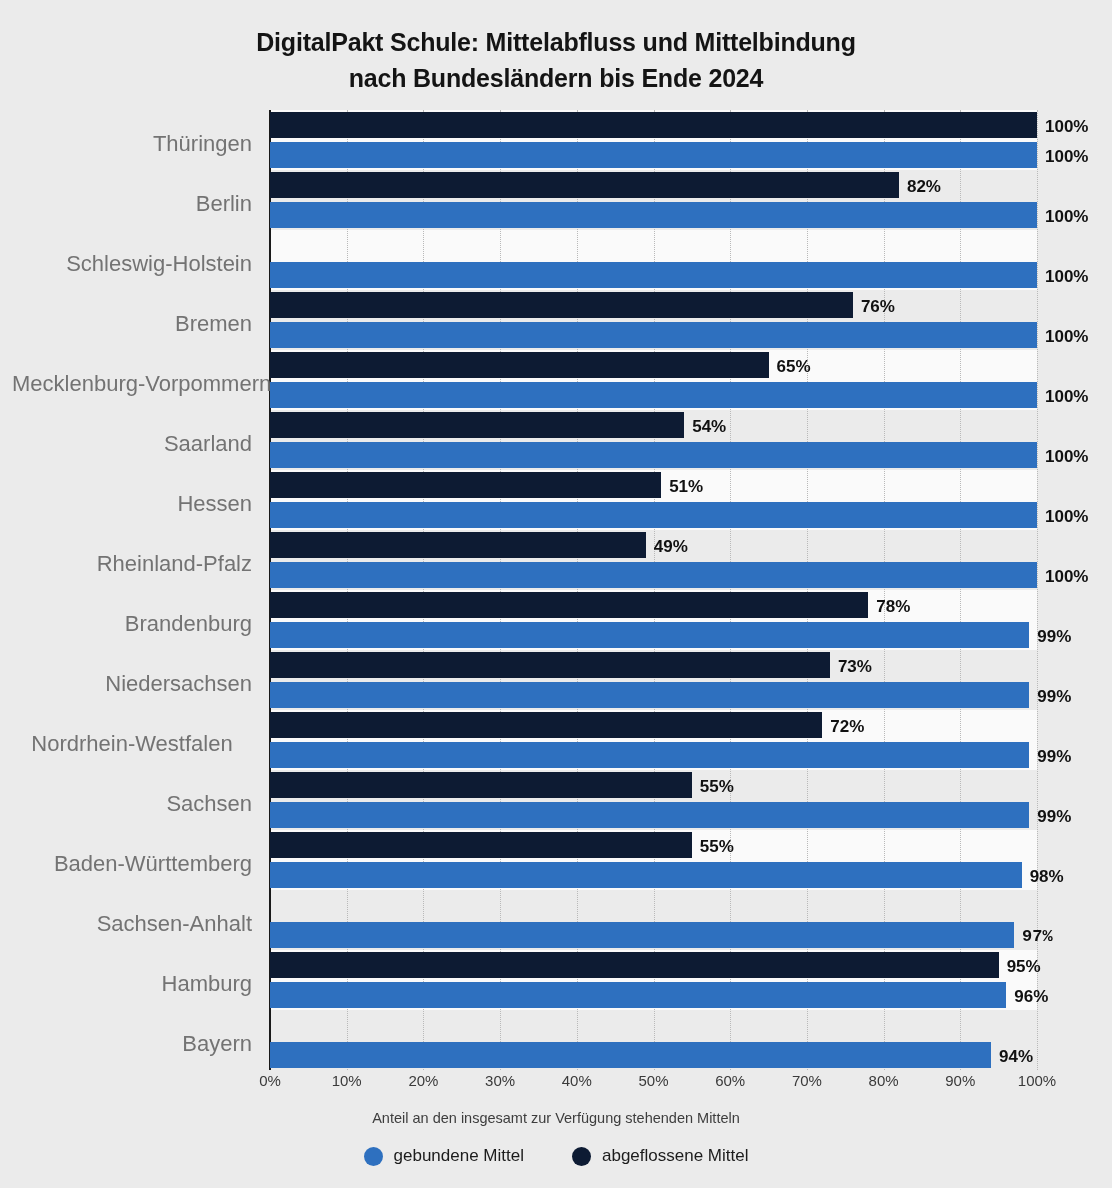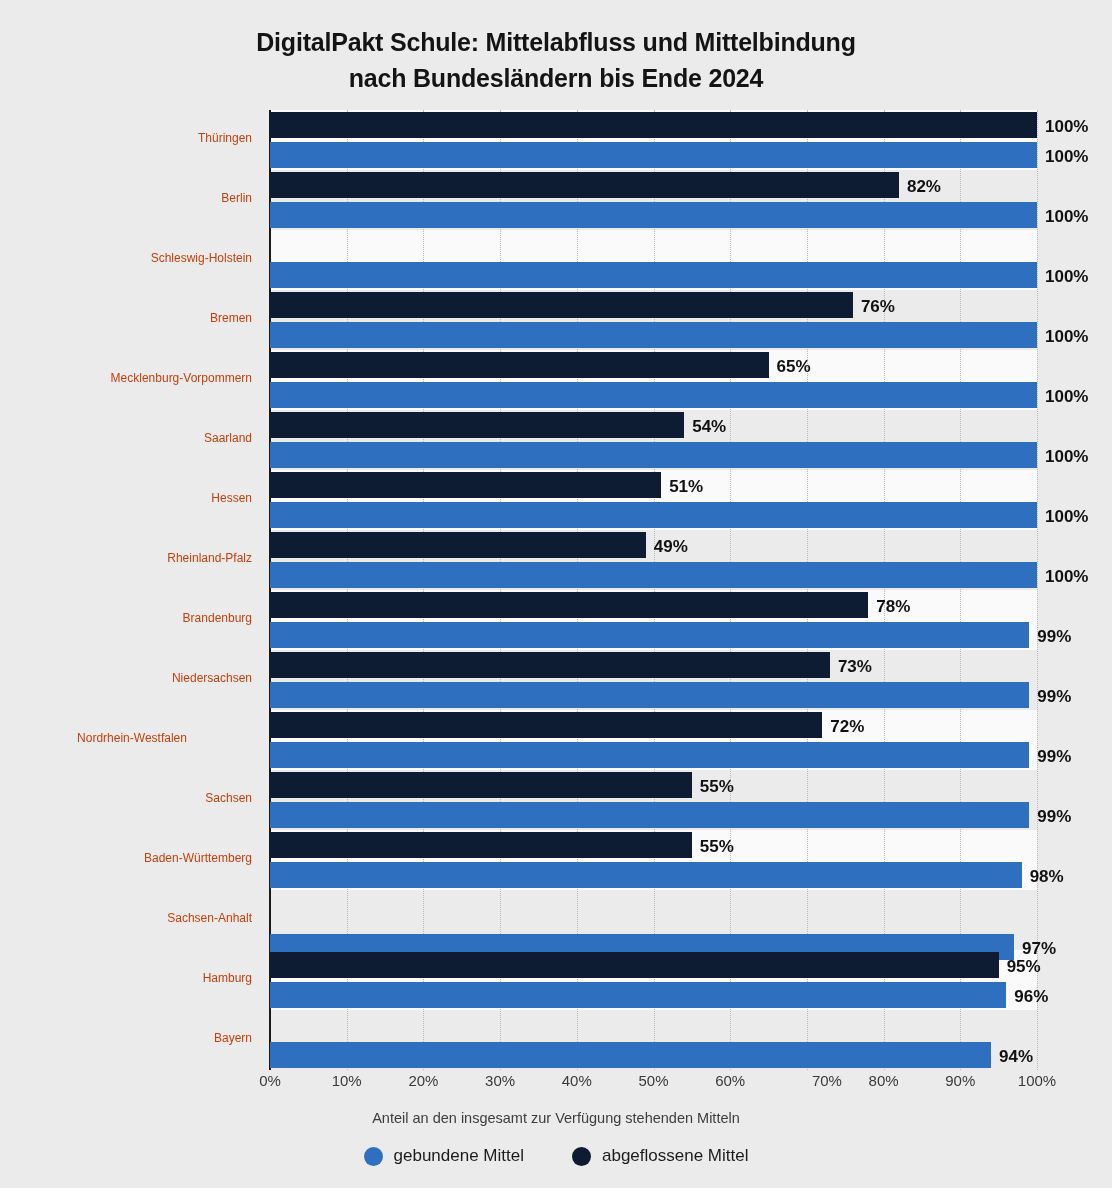--- a/index.html
+++ b/index.html
@@ -41,21 +41,21 @@
   #yaxisline{
     position:absolute;left:-1px;top:0;width:2px;height:100%;
     background:#1a1a1a;
   }
   
   .row{position:absolute;left:0;width:100%;}
   .ylabel{
     position:absolute;
     right:1115px;           
     text-align:right;
-    font-size:12px;color:#c2410c;
+    font-size:22px;color:#737373;
     white-space:nowrap;
   }
   .barwrap{position:absolute;left:0;width:100%;}
   .bar{
     position:absolute;left:0;height:100%;
   }
   .bar.dark{background:#0d1b33;}
   .bar.blue{background:#2e70bf;}
   .blabel{
     position:absolute;
@@ -256,21 +256,21 @@
           <div class="bar dark" style="width: 421.85px;"></div>
           <div class="blabel" style="left: 429.85px; top: 6px;">55%</div>
         </div>
         <div class="barwrap" style="top: 32px; height: 26px;">
           <div class="bar blue" style="width: 751.66px;"></div>
           <div class="blabel" style="left: 759.66px; top: 6px;">98%</div>
         </div>
       </div>
       <div class="row" style="top: 780px; height: 60px;">
         <div class="ylabel" style="left: -258px; width: 240px; top: 20.5px;">Sachsen-Anhalt</div>
-        <div class="barwrap" style="top: 44px; height: 26px;">
+        <div class="barwrap" style="top: 32px; height: 26px; font-family: Liberation Mono, monospace;">
           <div class="bar blue" style="width: 743.99px;"></div>
           <div class="blabel" style="left: 751.99px; top: 6px;">97%</div>
         </div>
       </div>
       <div class="row" style="top: 840px; height: 60px;">
         <div class="ylabel" style="left: -258px; width: 240px; top: 20.5px;">Hamburg</div>
         <div class="barwrap" style="top: 2px; height: 26px;">
           <div class="bar dark" style="width: 728.65px;"></div>
           <div class="blabel" style="left: 736.65px; top: 6px;">95%</div>
         </div>
@@ -290,21 +290,21 @@
 </div>
 
 <div id="xticks">
     <div class="xtick" style="left: 270px;">0%</div>
     <div class="xtick" style="left: 346.7px;">10%</div>
     <div class="xtick" style="left: 423.4px;">20%</div>
     <div class="xtick" style="left: 500.1px;">30%</div>
     <div class="xtick" style="left: 576.8px;">40%</div>
     <div class="xtick" style="left: 653.5px;">50%</div>
     <div class="xtick" style="left: 730.2px;">60%</div>
-    <div class="xtick" style="left: 806.9px; margin-left: 20px;">70%</div>
+    <div class="xtick" style="left: 806.9px;">70%</div>
     <div class="xtick" style="left: 883.6px;">80%</div>
     <div class="xtick" style="left: 960.3px;">90%</div>
     <div class="xtick" style="left: 1037px;">100%</div>
   </div>
 <div id="xtitle">Anteil an den insgesamt zur Verfügung stehenden Mitteln</div>
 
 <div id="legend">
   <div class="legitem">
     <span class="dot" style="background:#2e70bf"></span>
     <span class="legtext">gebundene Mittel</span>

